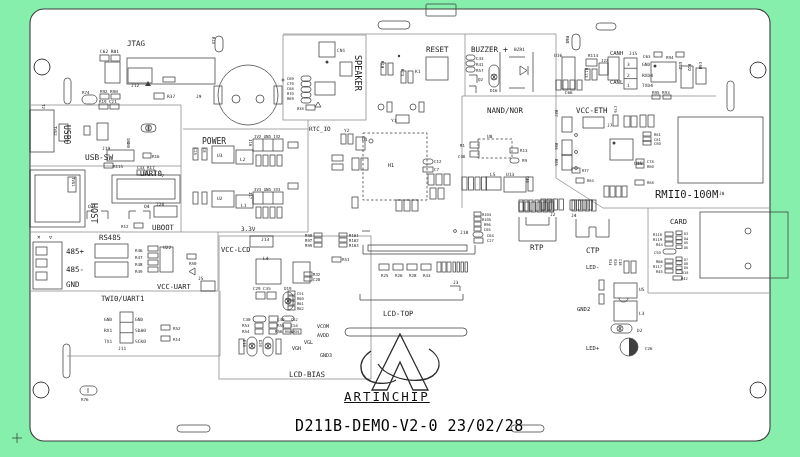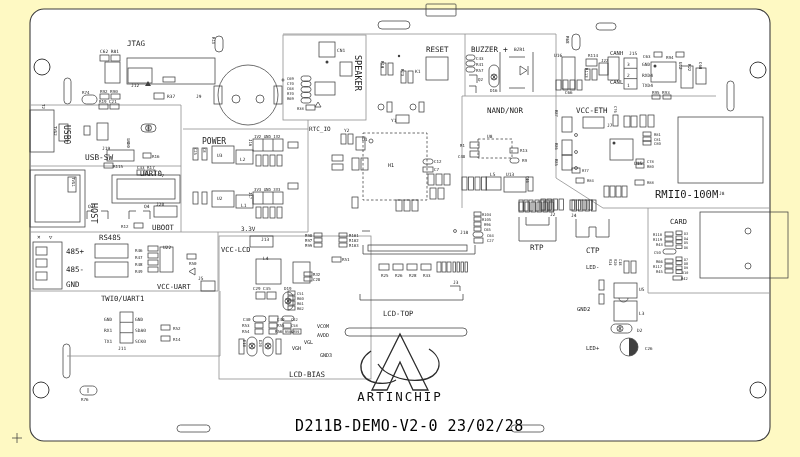--- a/index.html
+++ b/index.html
@@ -1,30 +1,30 @@
 <!DOCTYPE html>
 <html><head>
 <meta charset="utf-8">
 <style>
   html,body{margin:0;padding:0;background:#fff;}
-  .stage{position:relative;width:800px;height:457px;background:#fef9c3;overflow:hidden;
+  .stage{position:relative;width:800px;height:457px;background:#86efac;overflow:hidden;
          font-family:"DejaVu Sans Mono","Liberation Mono",monospace;}
   svg{position:absolute;left:0;top:0;}
   svg text{font-family:"DejaVu Sans Mono","Liberation Mono",monospace;fill:#1c1c1c;}
   .outline{fill:#fff;stroke:#3c3c3c;stroke-width:1.1;}
   .hole{fill:none;stroke:#3c3c3c;stroke-width:1;}
   .sect{fill:none;stroke:#8f8f8f;stroke-width:.8;}
   .cmp{fill:none;stroke:#3f3f3f;stroke-width:.75;}
   .cmpf{fill:#3f3f3f;stroke:none;}
   .dash{stroke-dasharray:2.5,2;}
   .logo{fill:none;stroke:#2c2c2c;stroke-width:1.3;}
   .title-text{position:absolute;left:295px;top:417px;font-size:15px;letter-spacing:.5px;
               color:#000;white-space:pre;}
-  .brand-text{position:absolute;left:330px;top:389px;width:140px;text-align:center;
-              font-size:12.5px;letter-spacing:2px;color:#111;}
+  .brand-text{position:absolute;left:344px;top:389px;width:140px;
+              font-size:12.5px;letter-spacing:2px;color:#111;text-decoration:underline;}
 </style>
 </head>
 <body>
 
 <div class="stage">
 <svg width="800" height="457" viewBox="0 0 800 457">
   <defs>
     <g id="dstar">
       <circle r="3" class="cmp"></circle>
       <path class="cmp" d="M-2.2,-2.2 L2.2,2.2 M2.2,-2.2 L-2.2,2.2 M0,-3 V3"></path>

